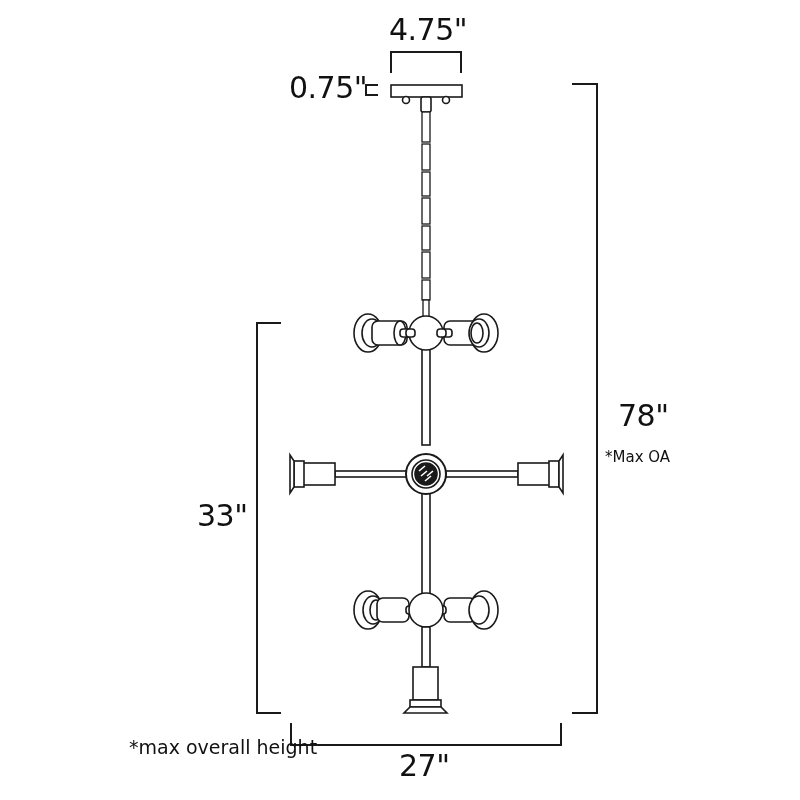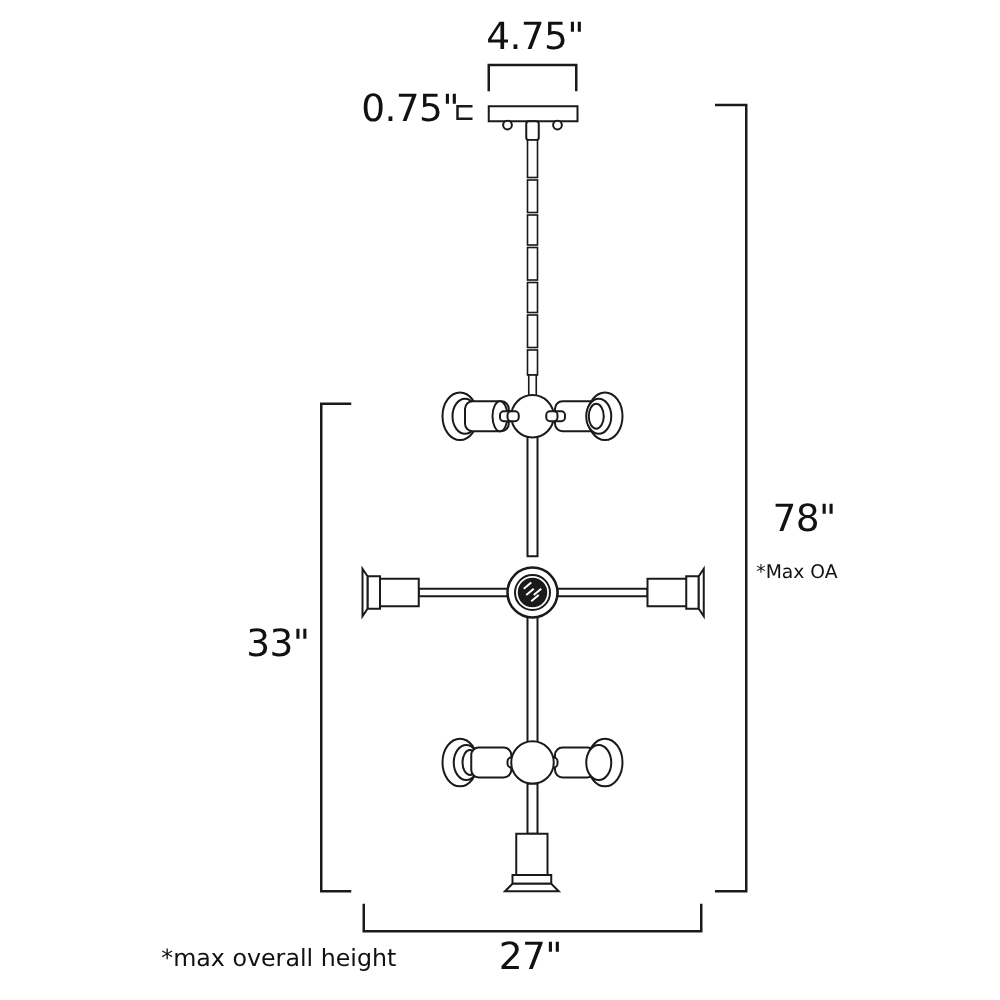--- a/index.html
+++ b/index.html
@@ -109,13 +109,13 @@
 
   <polyline points="291,723 291,745 561,745 561,723" stroke-width="2"></polyline>
 </svg>
 
 <div class="lbl dim-big" style="left:389px; top:12px;">4.75"</div>
 <div class="lbl dim-big" style="left:289px; top:70px;">0.75"</div>
 <div class="lbl dim-big" style="left:618px; top:398px;">78"</div>
 <div class="lbl dim-small" style="left:605px; top:448px;">*Max OA</div>
 <div class="lbl dim-big" style="left:197px; top:498px;">33"</div>
 <div class="lbl dim-big" style="left:399px; top:748px;">27"</div>
-<div class="lbl note" style="left:129px; top:756px;text-align:right;">*max overall height</div>
+<div class="lbl note" style="left:129px; top:736px;text-align:right;">*max overall height</div>
 
 </body></html>

